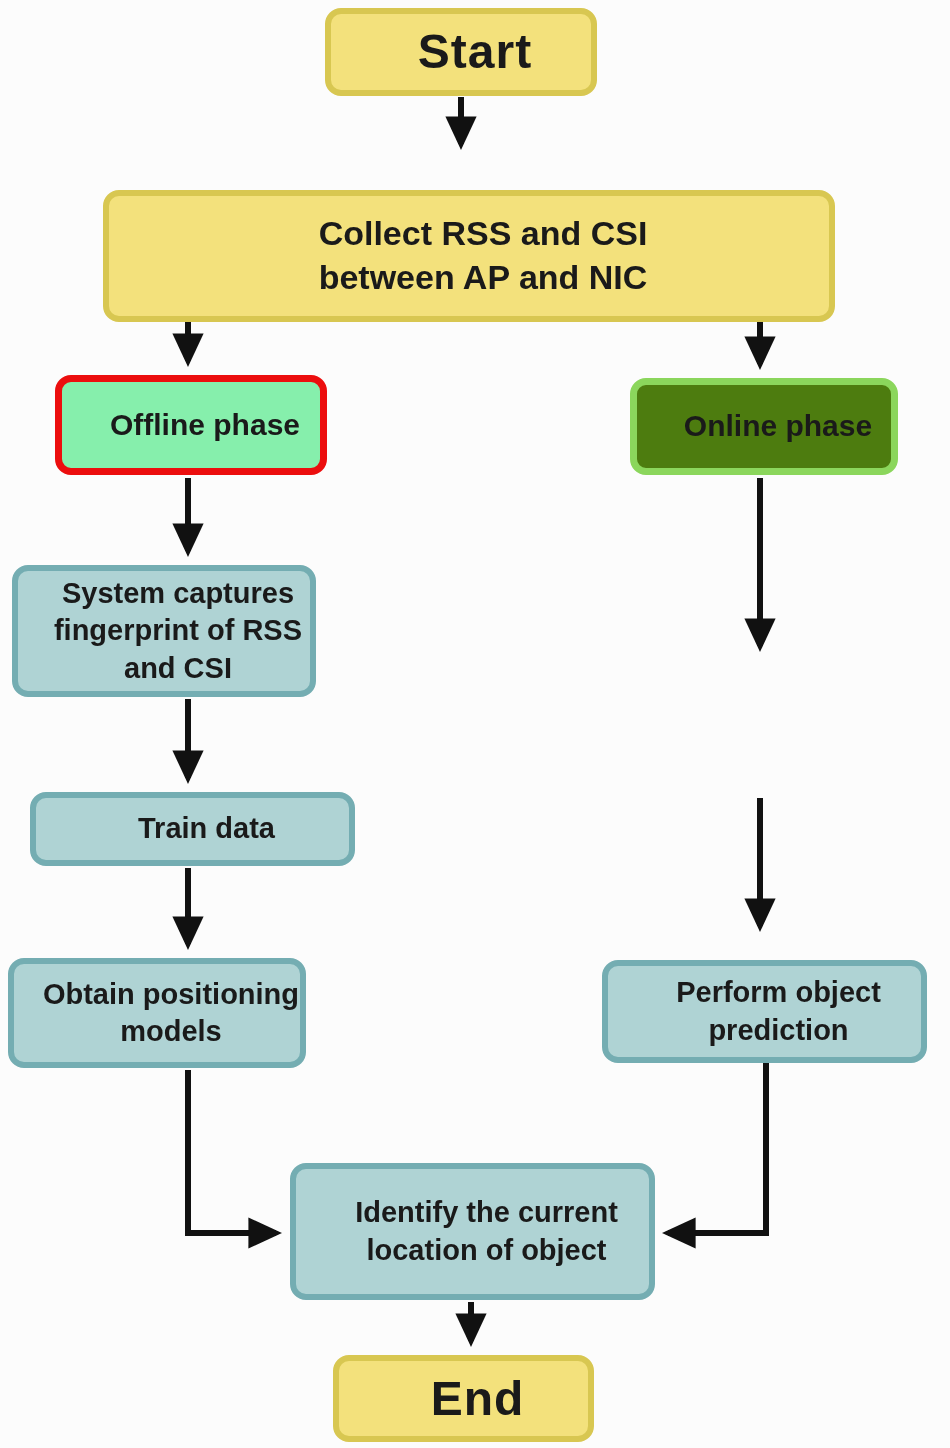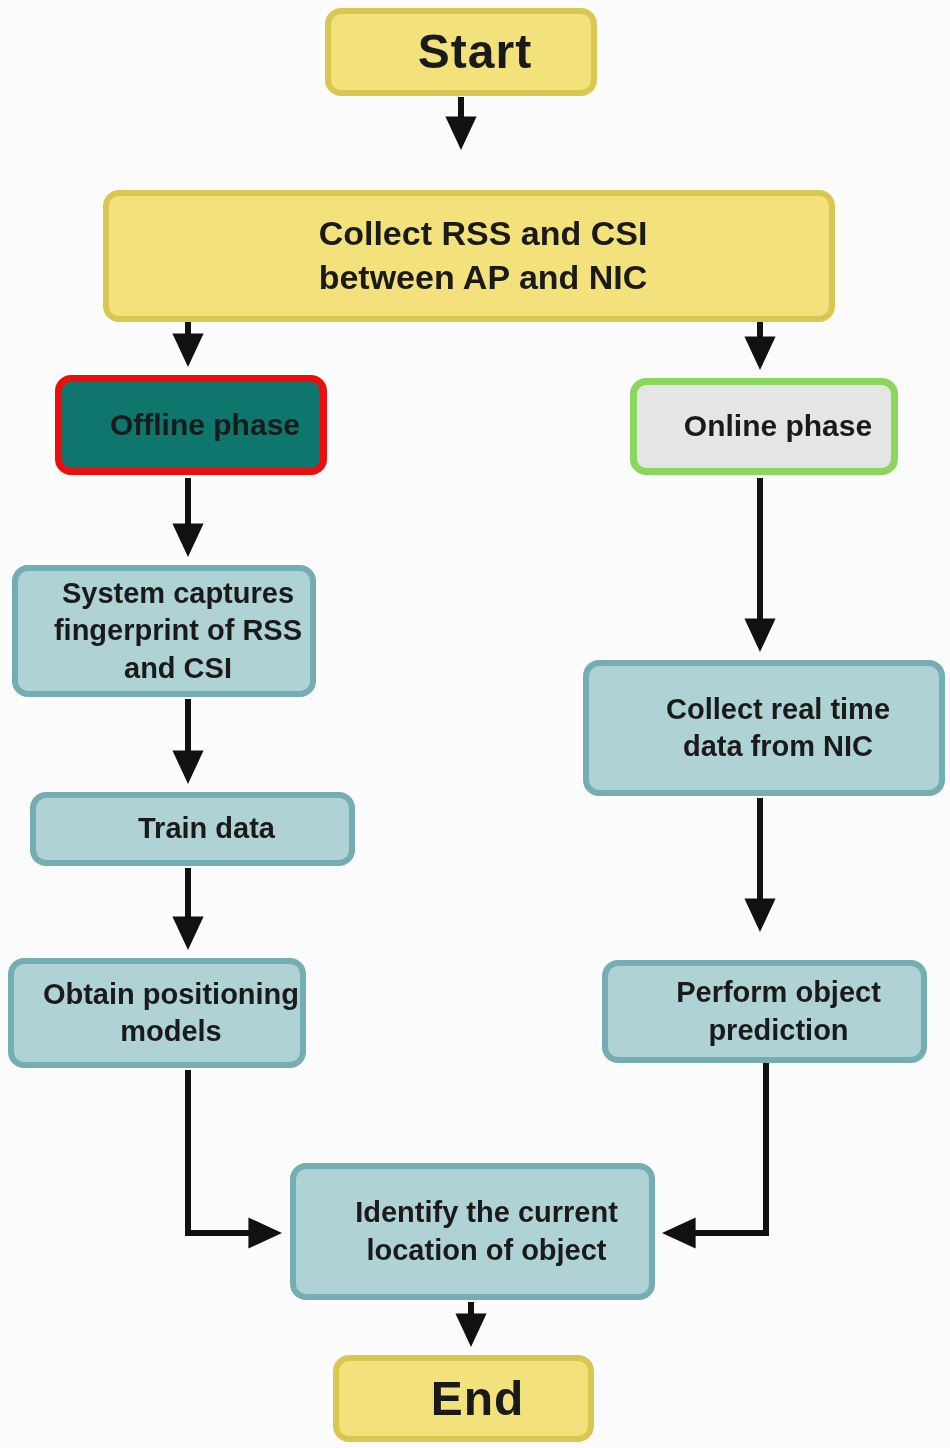--- a/index.html
+++ b/index.html
@@ -29,22 +29,22 @@
     border-radius: 16px;
     color: #1a1a1a;
     font-weight: bold;
     line-height: 1.28;
     white-space: pre-line;
     z-index: 2;
     padding-left: 28px;
   }
   .node span { white-space: pre-line; }
   .yellow { background: #f3e17c; border: 6px solid #d8c751; }
-  .red    { background: #0f766e; border: 7px solid #ec0e0e; }
-  .green  { background: #e5e5e5; border: 7px solid #8bd65c; align-items: center; }
+  .red    { background: #86efac; border: 7px solid #ec0e0e; }
+  .green  { background: #4d7c0f; border: 7px solid #8bd65c; align-items: center; }
   .teal   { background: #afd3d4; border: 6px solid #74adb2; }
   .fs-terminal { font-size: 48px; letter-spacing: 1px; }
   .fs-big      { font-size: 34px; margin-top: 32px; }
   .fs-phase    { font-size: 30px; }
   .fs-proc     { font-size: 29px; }
 </style>
 </head>
 <body>
 
 <div class="canvas">
@@ -93,24 +93,20 @@
 
   <div class="node teal fs-proc" style="left:30px; top:792px; width:325px; height:74px;">
     <span>Train data</span>
   </div>
 
   <div class="node teal fs-proc" style="left:8px; top:958px; width:298px; height:110px;">
     <span>Obtain positioning
 models</span>
   </div>
 
-  <div class="node teal fs-proc" style="left:583px; top:660px; width:362px; height:136px;">
-    <span>Collect real time
-data from NIC</span>
-  </div>
 
   <div class="node teal fs-proc" style="left:602px; top:960px; width:325px; height:103px;">
     <span>Perform object
 prediction</span>
   </div>
 
   <div class="node teal fs-proc" style="left:290px; top:1163px; width:365px; height:137px;">
     <span>Identify the current
 location of object</span>
   </div>

